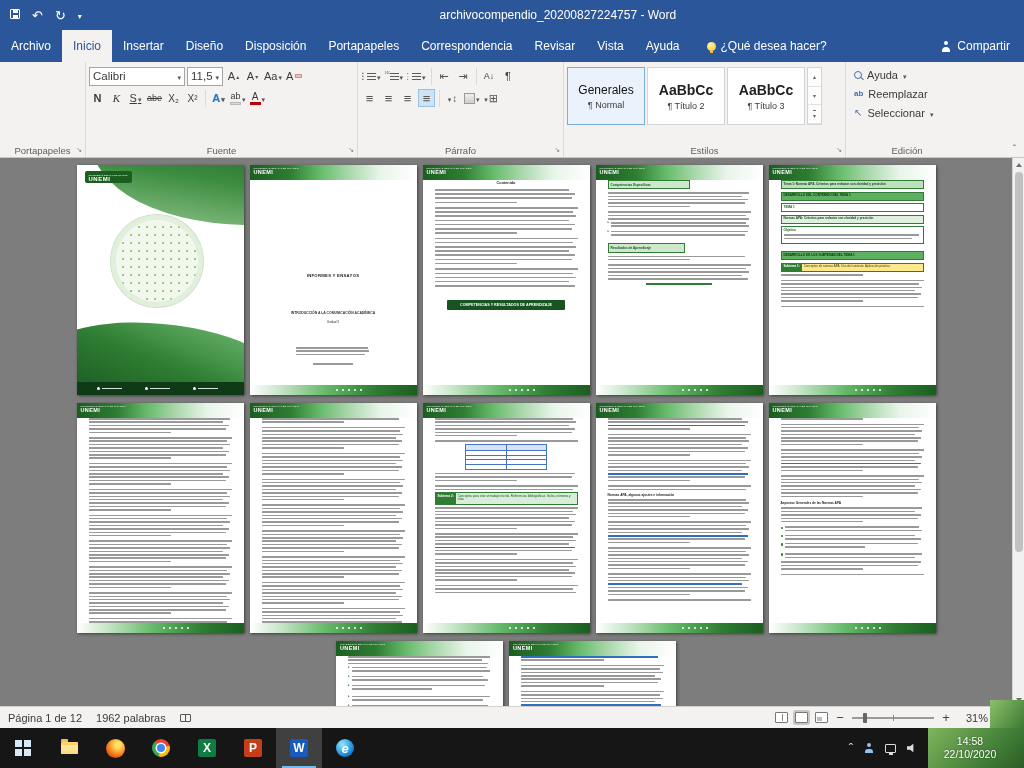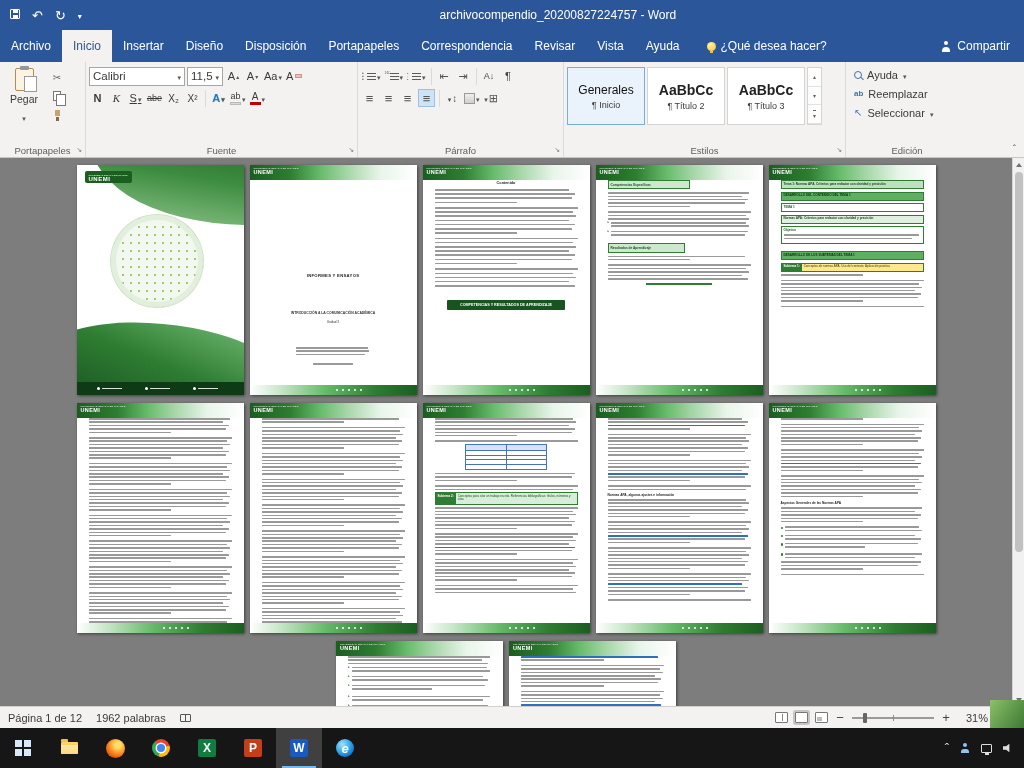--- a/index.html
+++ b/index.html
@@ -286,36 +286,20 @@
     </div>
     <div class="share">
       <span class="ic-person"></span>
       <span>Compartir</span>
     </div>
   </div>
 
   <div class="ribbon">
 
     <div class="rgroup g-clip">
-      <div class="clip-body">
-        <button class="paste-btn">
-          <span class="ic-paste"></span>
-          <span class="paste-lbl">Pegar</span>
-          <span class="caret"></span>
-        </button>
-        <div class="clip-col">
-          <button class="sbtn gi-cut"></button>
-          <button class="sbtn">
-              <span class="ic-copy"></span>
-            </button>
-          <button class="sbtn">
-              <span class="ic-painter"></span>
-            </button>
-        </div>
-      </div>
       <span class="rlabel">Portapapeles</span>
       <span class="launcher"></span>
     </div>
 
     <div class="rgroup g-font">
       <div class="frow">
         <div class="combo combo-name">
           <span>Calibri</span>
           <span class="caret"></span>
         </div>
@@ -411,21 +395,21 @@
           </button>
       </div>
       <span class="rlabel">Párrafo</span>
       <span class="launcher"></span>
     </div>
 
     <div class="rgroup g-sty">
       <div class="sty-body">
         <div class="stycard selected">
           <span class="sty-prev">Generales</span>
-          <span class="sty-name">¶ Inicio</span>
+          <span class="sty-name">¶ Normal</span>
         </div>
         <div class="stycard">
           <span class="sty-prev h">AaBbCc</span>
           <span class="sty-name">¶ Título 2</span>
         </div>
         <div class="stycard">
           <span class="sty-prev h">AaBbCc</span>
           <span class="sty-name">¶ Título 3</span>
         </div>
         <div class="sty-scroll">
@@ -1128,16 +1112,22 @@
     <div class="tbtn">
         <span class="ic-edge"></span>
       </div>
     <div class="tb-spacer"></div>
     <div class="tray">
       <span class="gi-chev"></span>
       <span class="ic-tperson"></span>
       <span class="ic-display"></span>
       <span class="ic-vol"></span>
     </div>
+    <div class="tb-green">
+      <div class="clock">
+        <div>14:58</div>
+        <div>22/10/2020</div>
+      </div>
+    </div>
   </div>
 
   <div class="corner-wall"></div>
 </div>
 
 </body></html>

